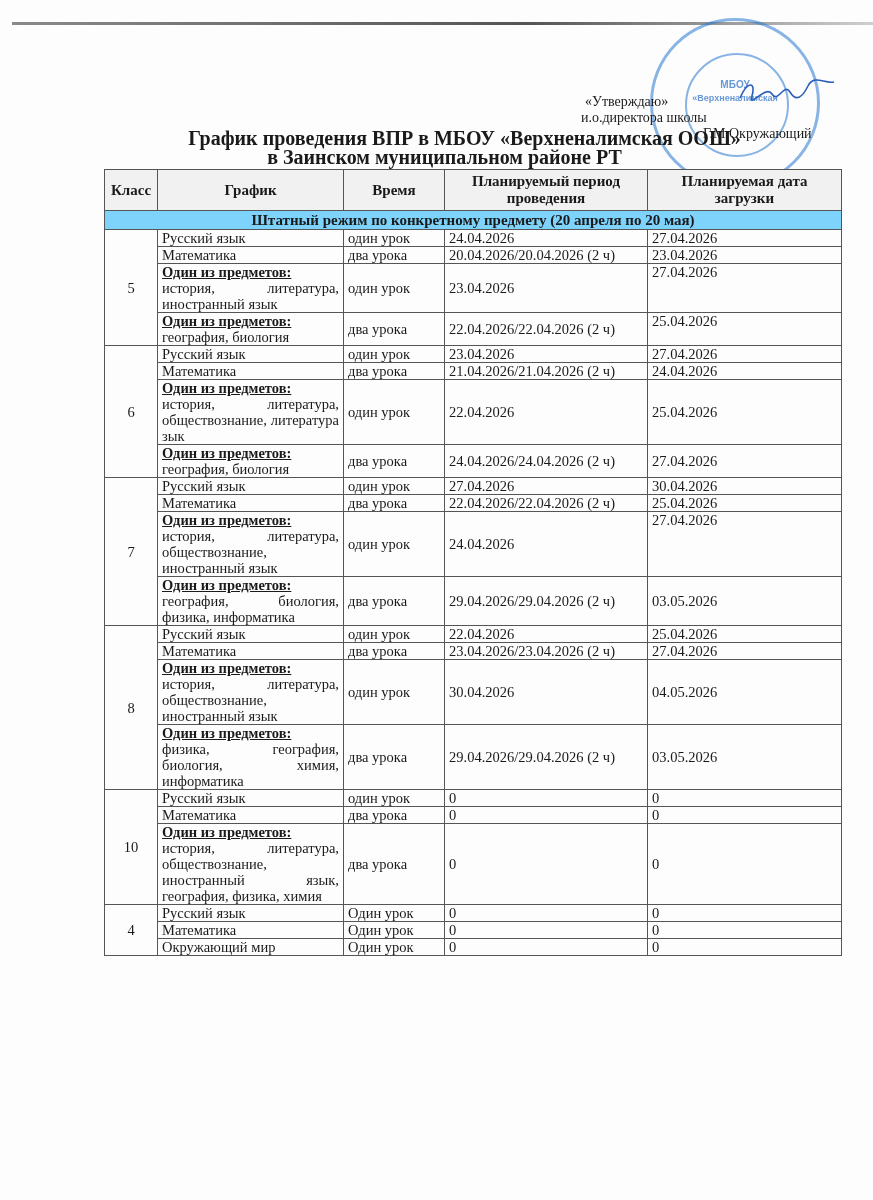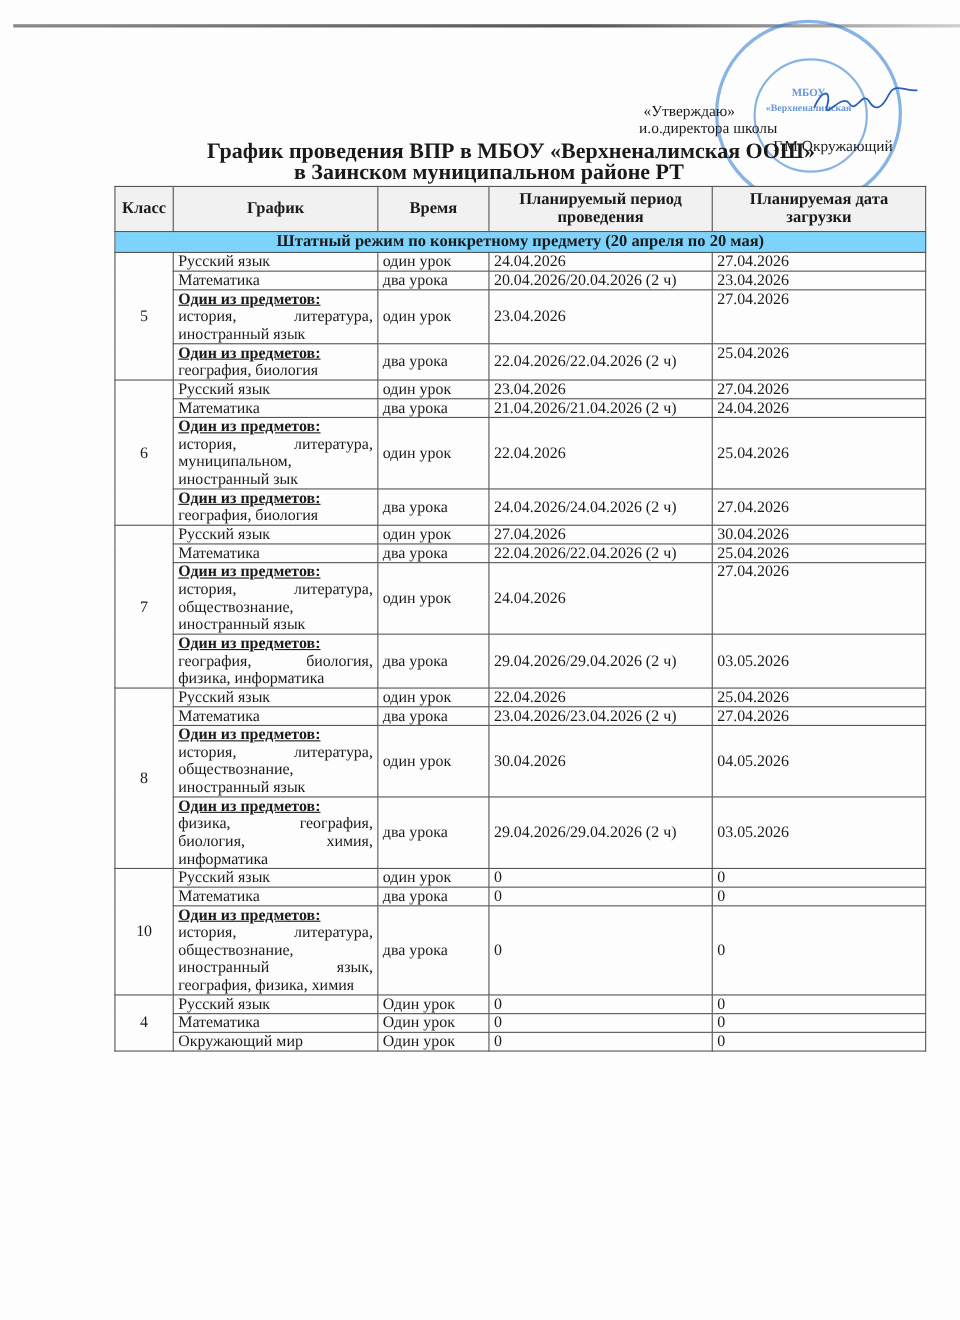--- a/index.html
+++ b/index.html
@@ -23,21 +23,21 @@
     position: absolute; left: 650px; top: 18px; width: 170px; height: 170px;
     border-radius: 50%; border: 3px solid rgba(40,120,210,0.55);
     box-sizing: border-box;
   }
   .stamp .inner {
     position: absolute; left: 32px; top: 32px; width: 100px; height: 100px;
     border-radius: 50%; border: 2px solid rgba(40,120,210,0.55);
   }
   .stamp .txt {
     position: absolute; left: 0; width: 100%; text-align: center;
-    color: rgba(40,110,200,0.7); font-family: Liberation Serif, serif;
+    color: rgba(40,110,200,0.7); font-family: Liberation Sans, sans-serif;
     font-size: 10px; font-weight: bold;
   }
   .signature {
     position: absolute; left: 738px; top: 78px; width: 100px; height: 26px;
   }
   .title {
     position: absolute; left: 0; width: 873px; text-align: center;
     font-weight: bold; font-size: 20px; line-height: 20px;
   }
   .title.t1 { top: 128px; left: 28px; }
@@ -143,21 +143,21 @@
       </tr>
       <tr class="simple">
         <td class="subj">Математика</td>
         <td>два урока</td>
         <td>21.04.2026/21.04.2026 (2 ч)</td>
         <td>24.04.2026</td>
       </tr>
       <tr>
         <td class="subj">
           <span class="choice-head">Один из предметов:</span>
-          <div class="justify">история, литература, муниципальном, иностранный зык</div>
+          <div class="justify">история, литература, обществознание, литература зык</div>
         </td>
         <td>один урок</td>
         <td>22.04.2026</td>
         <td>25.04.2026</td>
       </tr>
       <tr>
         <td class="subj">
           <span class="choice-head">Один из предметов:</span>
           <div class="justify">география, биология</div>
         </td>

